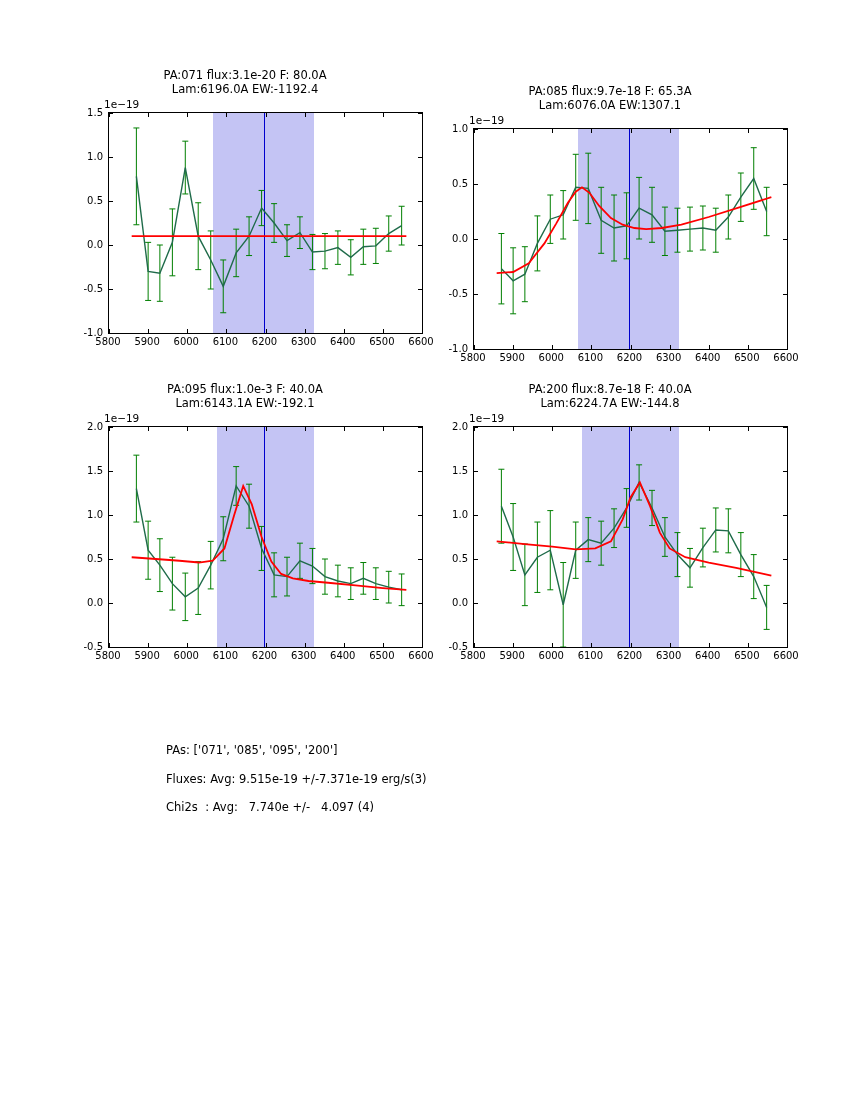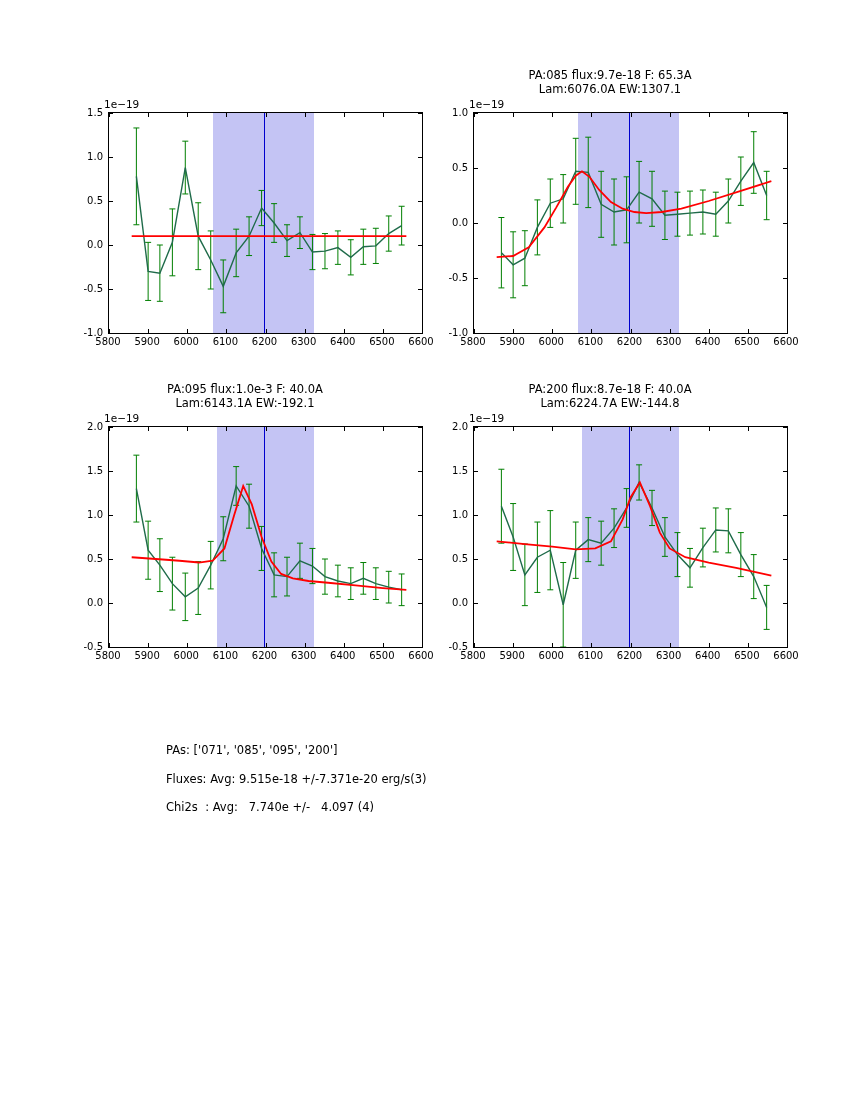--- a/index.html
+++ b/index.html
@@ -40,20 +40,22 @@
 
   .summary{position:absolute;left:166px;top:736px;width:480px;}
   .summary div{font-size:11.5px;line-height:28.5px;color:#000;white-space:pre;}
 </style>
 </head>
 <body>
 
 <div class="figure">
 
   <div class="panel" style="left:60px;top:68px;width:370px;height:300px;">
+    <div class="panel-title">PA:071 flux:3.1e-20 F: 80.0A
+Lam:6196.0A EW:-1192.4</div>
     <div class="exp-label" style="left:44px;top:30px;">1e−19</div>
     <div class="axes" id="ax0" style="left:48px;top:44px;width:315px;height:222px;">
         <div class="band" style="left: 103.681px; width: 101.725px;"></div>
         <div class="vline" style="left: 154.935px;"></div>
         <svg class="plot" width="313" height="220">
           <g>
             <line x1="27.3875" x2="27.3875" y1="14.95999999999998" y2="111.76" stroke="#007f00" stroke-width="1"></line>
             <line x1="24.3875" x2="30.3875" y1="14.95999999999998" y2="14.95999999999998" stroke="#007f00" stroke-width="1"></line>
             <line x1="24.3875" x2="30.3875" y1="111.76" y2="111.76" stroke="#007f00" stroke-width="1"></line>
             <line x1="39.125" x2="39.125" y1="129.36" y2="187.44" stroke="#007f00" stroke-width="1"></line>
@@ -164,21 +166,21 @@
       <div class="tick-x" style="left: 321.875px; top: 268px;">6500</div>
       <div class="tick-x" style="left: 361px; top: 268px;">6600</div>
       <div class="tick-y" style="left: 12px; width: 31px; top: 264px;">-1.0</div>
       <div class="tick-y" style="left: 12px; width: 31px; top: 220px;">-0.5</div>
       <div class="tick-y" style="left: 12px; width: 31px; top: 176px;">0.0</div>
       <div class="tick-y" style="left: 12px; width: 31px; top: 132px;">0.5</div>
       <div class="tick-y" style="left: 12px; width: 31px; top: 88px;">1.0</div>
       <div class="tick-y" style="left: 12px; width: 31px; top: 44px;">1.5</div>
     </div>
 
-  <div class="panel" style="left:425px;top:68px;width:370px;height:300px;">
+  <div class="panel" style="left:425px;top:84px;width:370px;height:300px;">
     <div class="panel-title">PA:085 flux:9.7e-18 F: 65.3A
 Lam:6076.0A EW:1307.1</div>
     <div class="exp-label" style="left:44px;top:30px;">1e−19</div>
     <div class="axes" id="ax1" style="left:48px;top:44px;width:315px;height:222px;">
         <div class="band" style="left: 103.681px; width: 101.725px;"></div>
         <div class="vline" style="left: 154.935px;"></div>
         <svg class="plot" width="313" height="220">
           <g>
             <line x1="27.3875" x2="27.3875" y1="104.5" y2="174.9" stroke="#007f00" stroke-width="1"></line>
             <line x1="24.3875" x2="30.3875" y1="104.5" y2="104.5" stroke="#007f00" stroke-width="1"></line>
@@ -544,17 +546,17 @@
       <div class="tick-y" style="left: 12px; width: 31px; top: 264px;">-0.5</div>
       <div class="tick-y" style="left: 12px; width: 31px; top: 220px;">0.0</div>
       <div class="tick-y" style="left: 12px; width: 31px; top: 176px;">0.5</div>
       <div class="tick-y" style="left: 12px; width: 31px; top: 132px;">1.0</div>
       <div class="tick-y" style="left: 12px; width: 31px; top: 88px;">1.5</div>
       <div class="tick-y" style="left: 12px; width: 31px; top: 44px;">2.0</div>
     </div>
 
   <div class="summary">
     <div>PAs: ['071', '085', '095', '200']</div>
-    <div>Fluxes: Avg: 9.515e-18 +/-7.371e-20 erg/s(3)</div>
+    <div>Fluxes: Avg: 9.515e-19 +/-7.371e-19 erg/s(3)</div>
     <div>Chi2s  : Avg:   7.740e +/-   4.097 (4)</div>
   </div>
 
 </div>
 
 </body></html>

